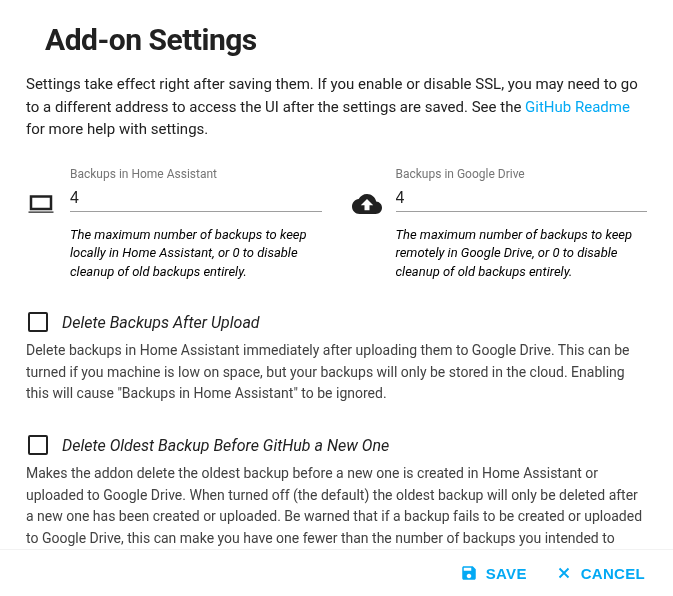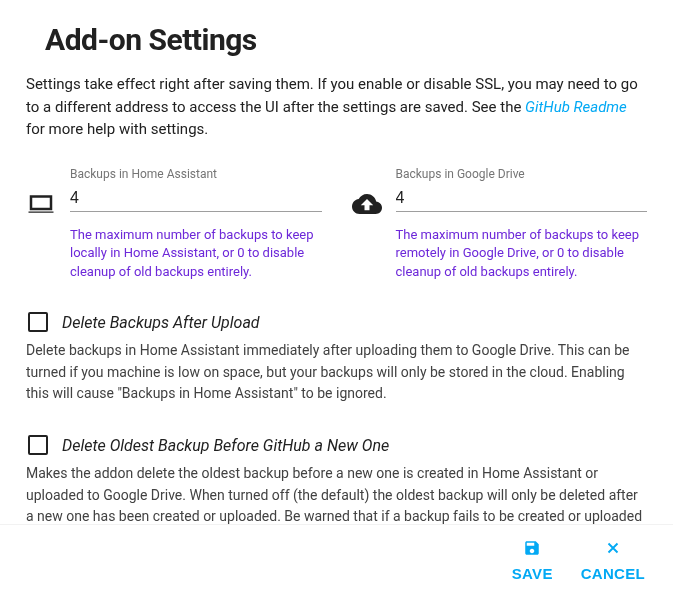--- a/index.html
+++ b/index.html
@@ -29,21 +29,20 @@
     .intro {
       font-size: 15px;
       line-height: 1.5;
       color: #212121;
       margin-bottom: 26px;
     }
     .link {
       color: #03a9f4;
       text-decoration: none;
       cursor: pointer;
-      font-style: italic;
     }
     .row {
       display: flex;
       gap: 30px;
       justify-content: center;
     }
     .field {
       display: flex;
       flex: 1;
       gap: 14px;
@@ -72,22 +71,23 @@
       border: none;
       outline: none;
       font-size: 16px;
       width: 100%;
       background: transparent;
       color: #212121;
       padding: 2px 0;
     }
     .field-help {
       font-size: 13px;
-      color: #6d28d9;
+      color: #000000;
       line-height: 1.45;
+      font-style: italic;
     }
     .checkbox-block {
       margin-top: 30px;
     }
     .checkbox-line {
       display: flex;
       align-items: center;
       gap: 14px;
       margin-bottom: 8px;
       font-style: italic;
@@ -127,21 +127,20 @@
       display: inline-flex;
       align-items: center;
       gap: 8px;
       color: #03a9f4;
       font-weight: 600;
       font-size: 15px;
       letter-spacing: 0.3px;
       cursor: pointer;
       background: none;
       border: none;
-      flex-direction: column;
     }
     .btn-icon {
       width: 18px;
       height: 18px;
       display: inline-flex;
     }
   </style>
 </head>
 <body>
 

